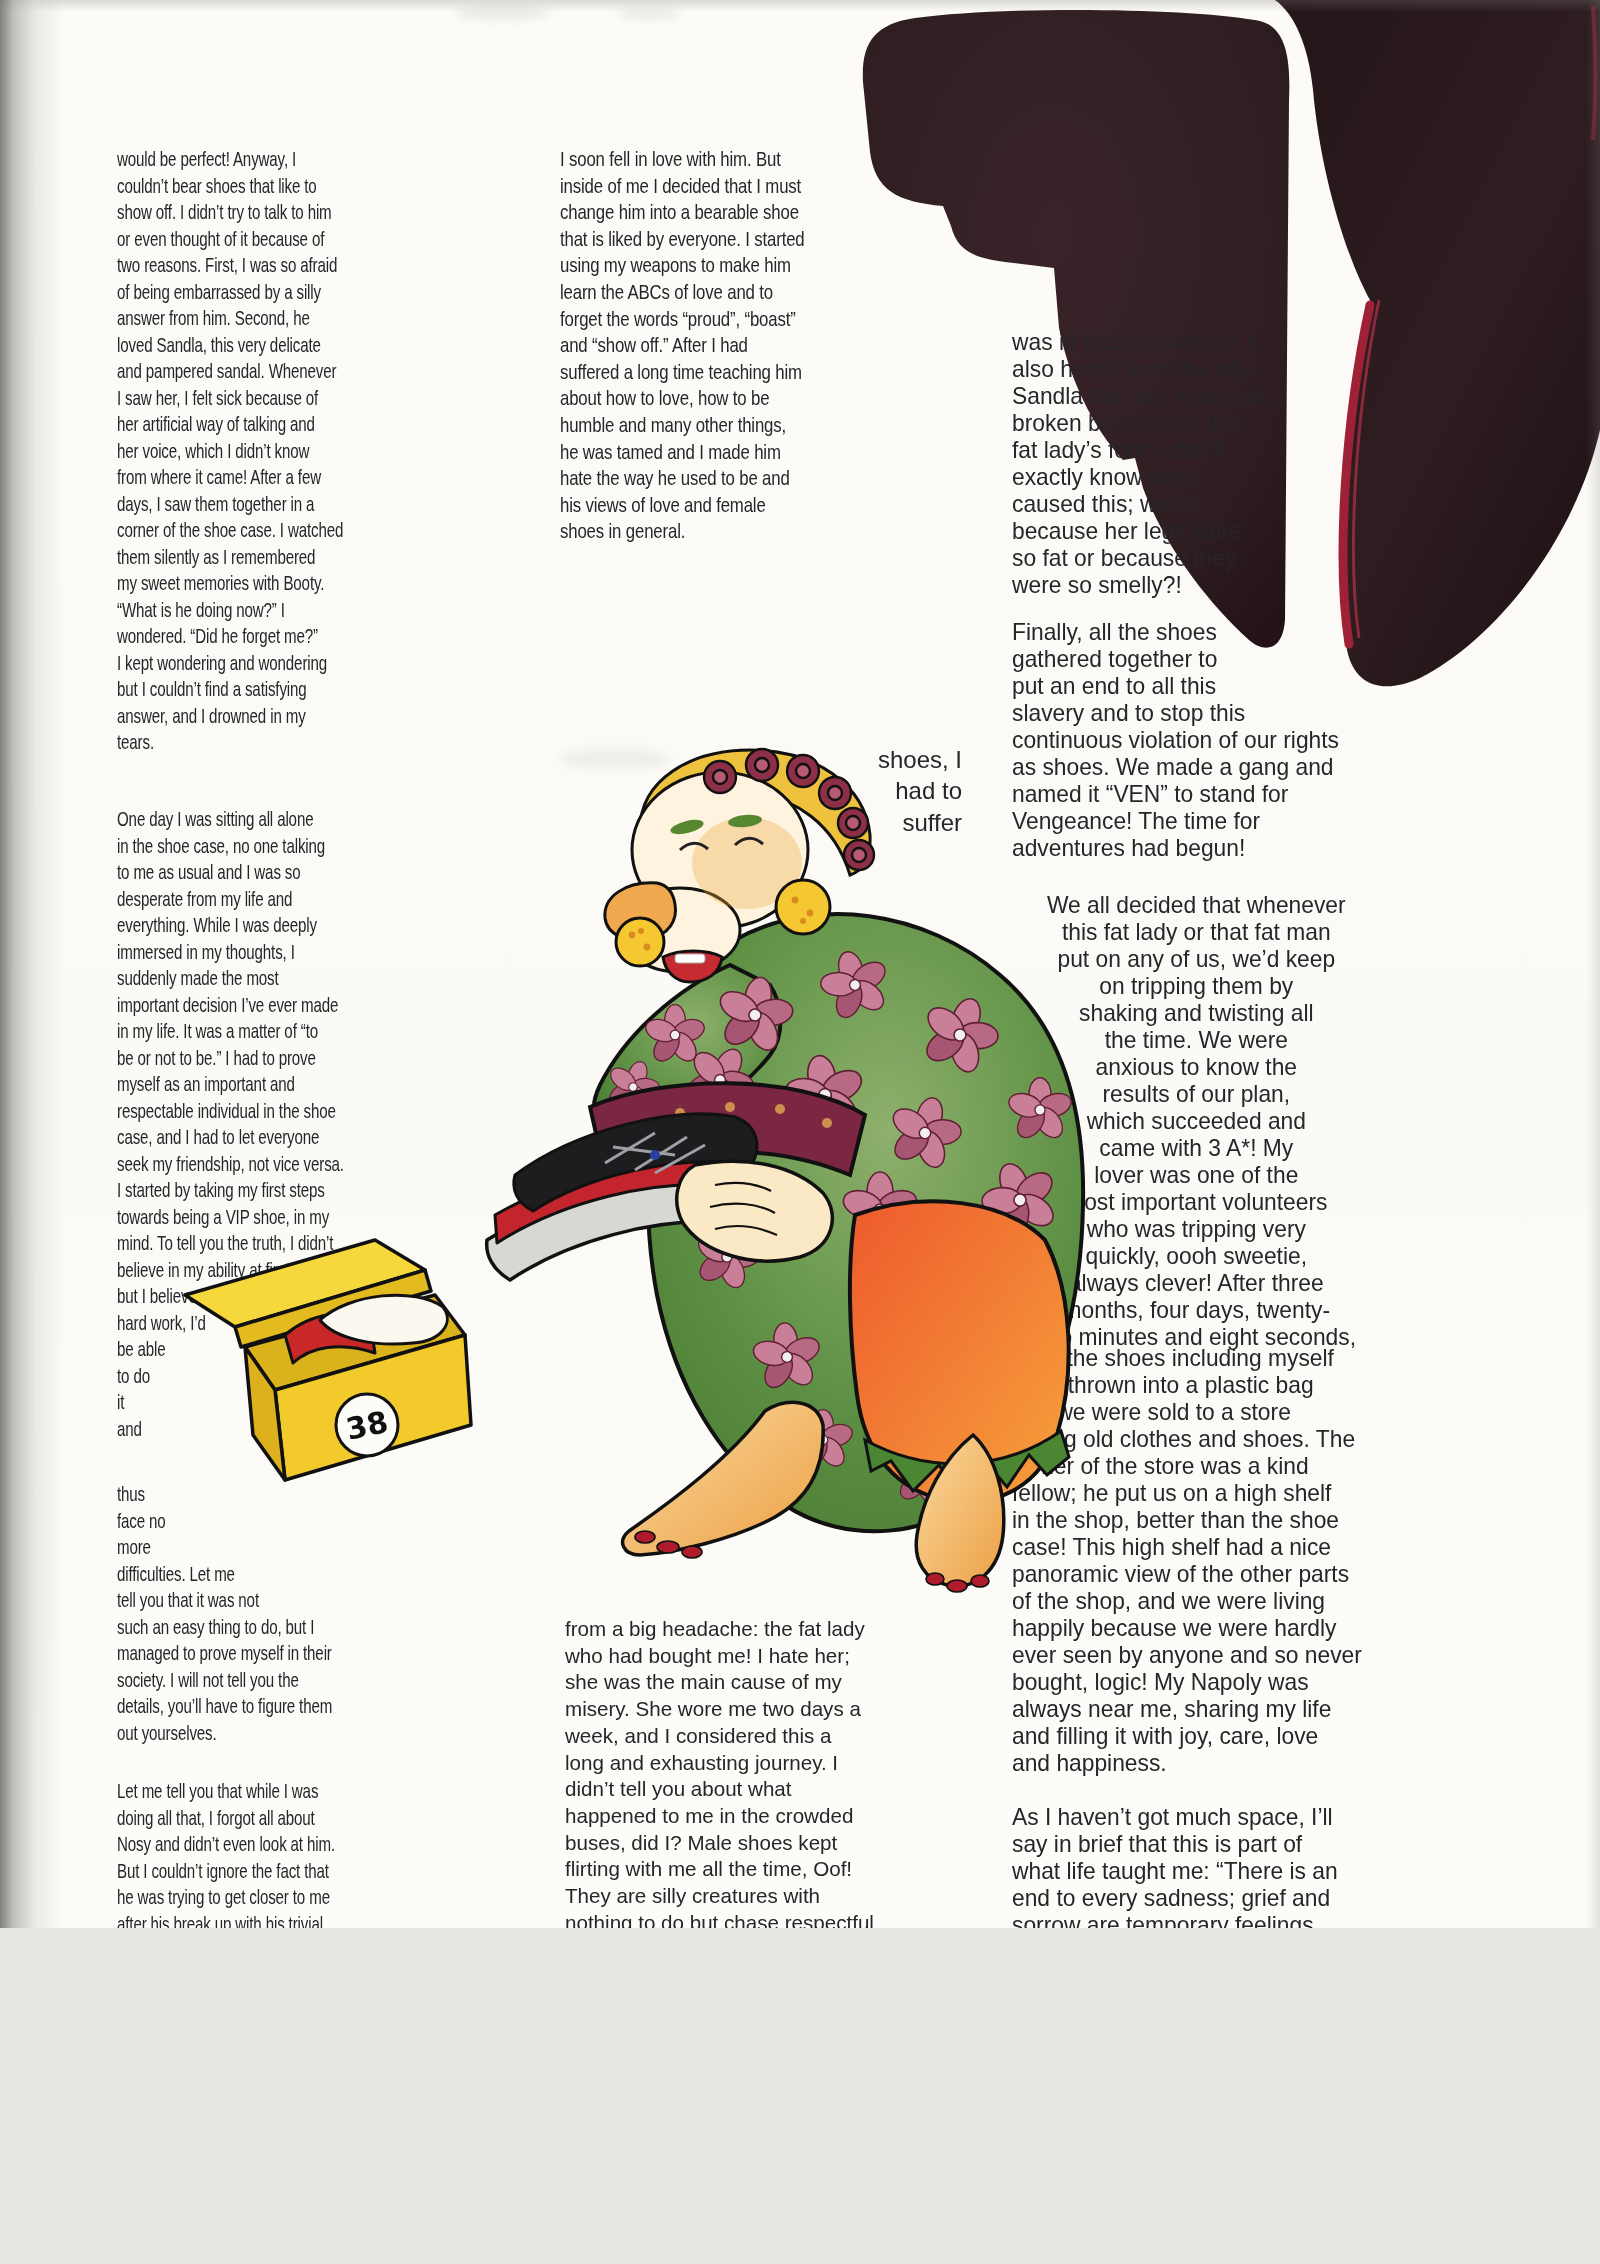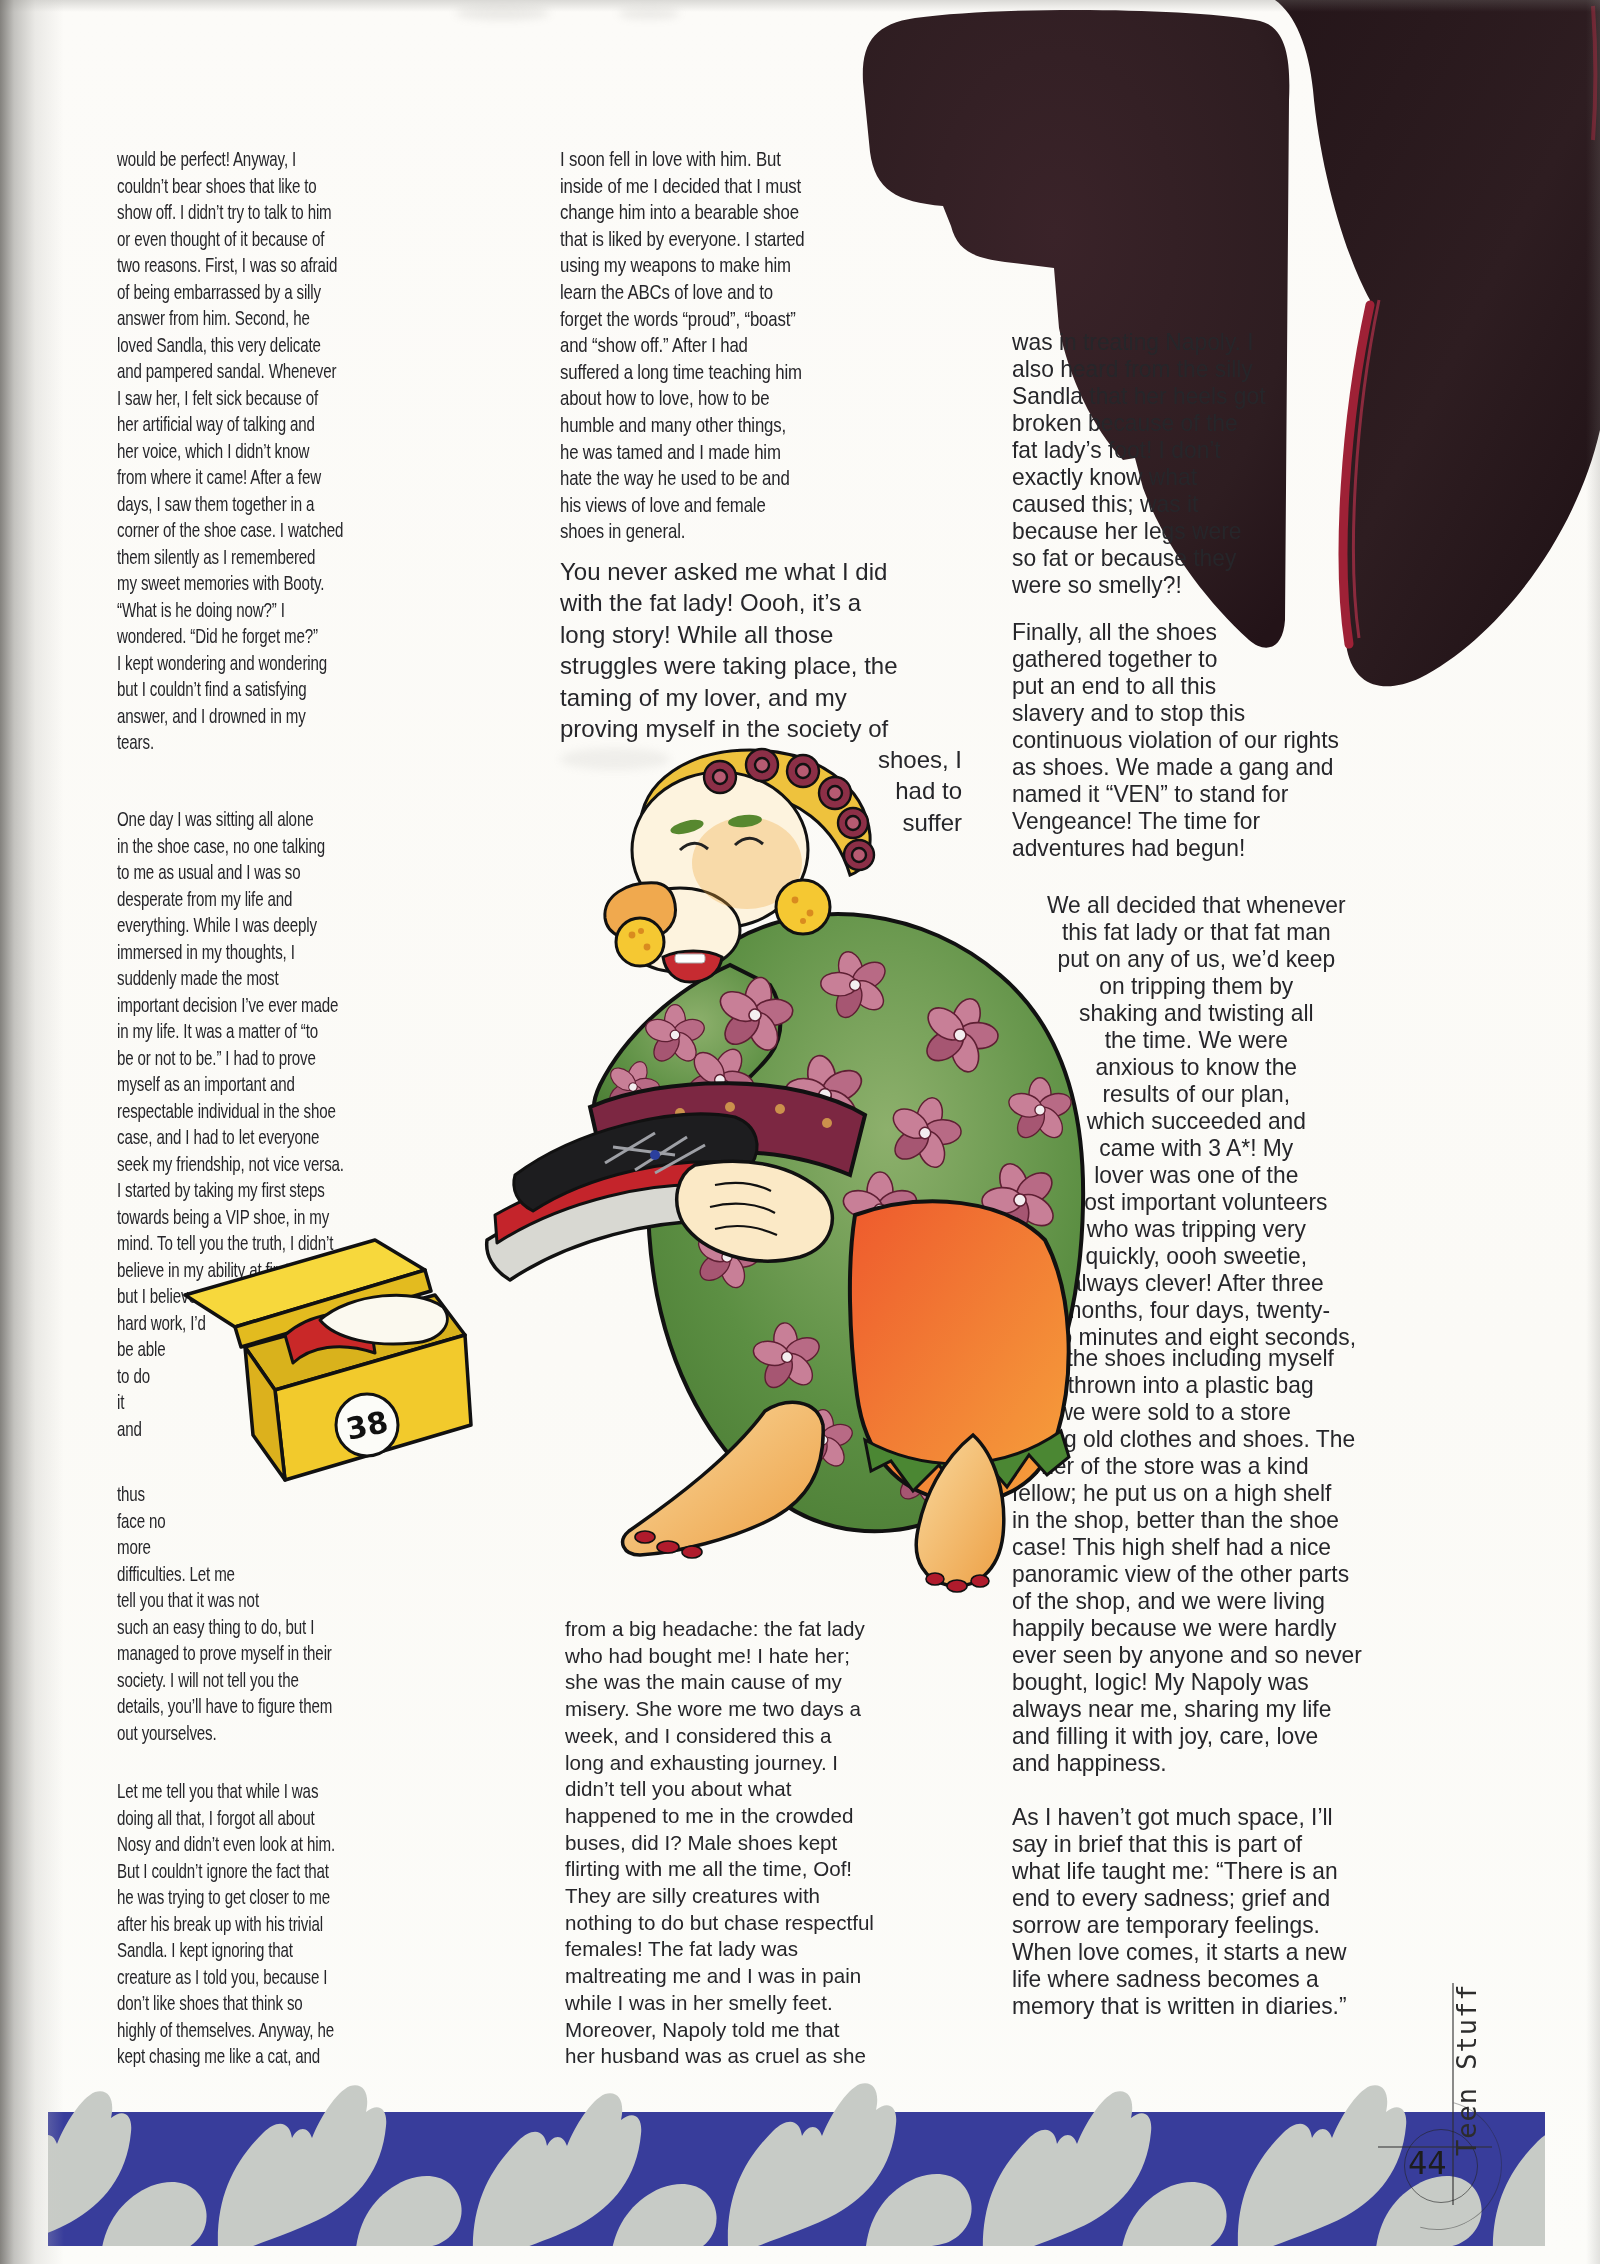--- a/index.html
+++ b/index.html
@@ -1,16 +1,16 @@
 <!DOCTYPE html>
 <html style="--band_blue: #383d9b; --band_gray: #c7cbc6; --photo_maroon: #2e1d21; --photo_maroon2: #3a2329; --lining_red: #9e2136; --blouse_green: #45762f; --blouse_green_light: #8db06c; --skirt_orange: #ee5a2d; --box_yellow: #f2ca2c;"><head>
 <meta charset="utf-8">
 <style>
   html,body{margin:0;padding:0;background:#e8e7e3;}
-  #page{position:relative;width:1600px;height:2264px;overflow:hidden;
+  #page{position:relative;width:1600px;height:1928px;overflow:hidden;
         background:linear-gradient(180deg,#fcfbf8 0%,#fbfaf6 60%,#fcfcf9 100%);
         font-family:"Liberation Sans",sans-serif;}
   .tblock{position:absolute;white-space:pre;color:#26262a;transform-origin:0 0;
           font-family:"Liberation Sans",sans-serif;}
   
   .c1{font-size:21px;line-height:26.5px;transform:scaleX(.72);letter-spacing:-.2px;}
   #c1b1{left:117px;top:146px;width:400px;}
   #c1b2{left:117px;top:806px;width:400px;}
   #c1b3{left:117px;top:1481px;width:400px;}
   #c1b4{left:117px;top:1778px;width:400px;}
@@ -169,26 +169,20 @@
 learn the ABCs of love and to
 forget the words “proud”, “boast”
 and “show off.” After I had
 suffered a long time teaching him
 about how to love, how to be
 humble and many other things,
 he was tamed and I made him
 hate the way he used to be and
 his views of love and female
 shoes in general.</div>
-  <div class="tblock" id="c2b2">You never asked me what I did
-with the fat lady! Oooh, it’s a
-long story! While all those
-struggles were taking place, the
-taming of my lover, and my
-proving myself in the society of</div>
   <div class="tblock" id="c2b2b">shoes, I
 had to
 suffer</div>
   <div class="tblock" id="c2b3">from a big headache: the fat lady
 who had bought me! I hate her;
 she was the main cause of my
 misery. She wore me two days a
 week, and I considered this a
 long and exhausting journey. I
 didn’t tell you about what

